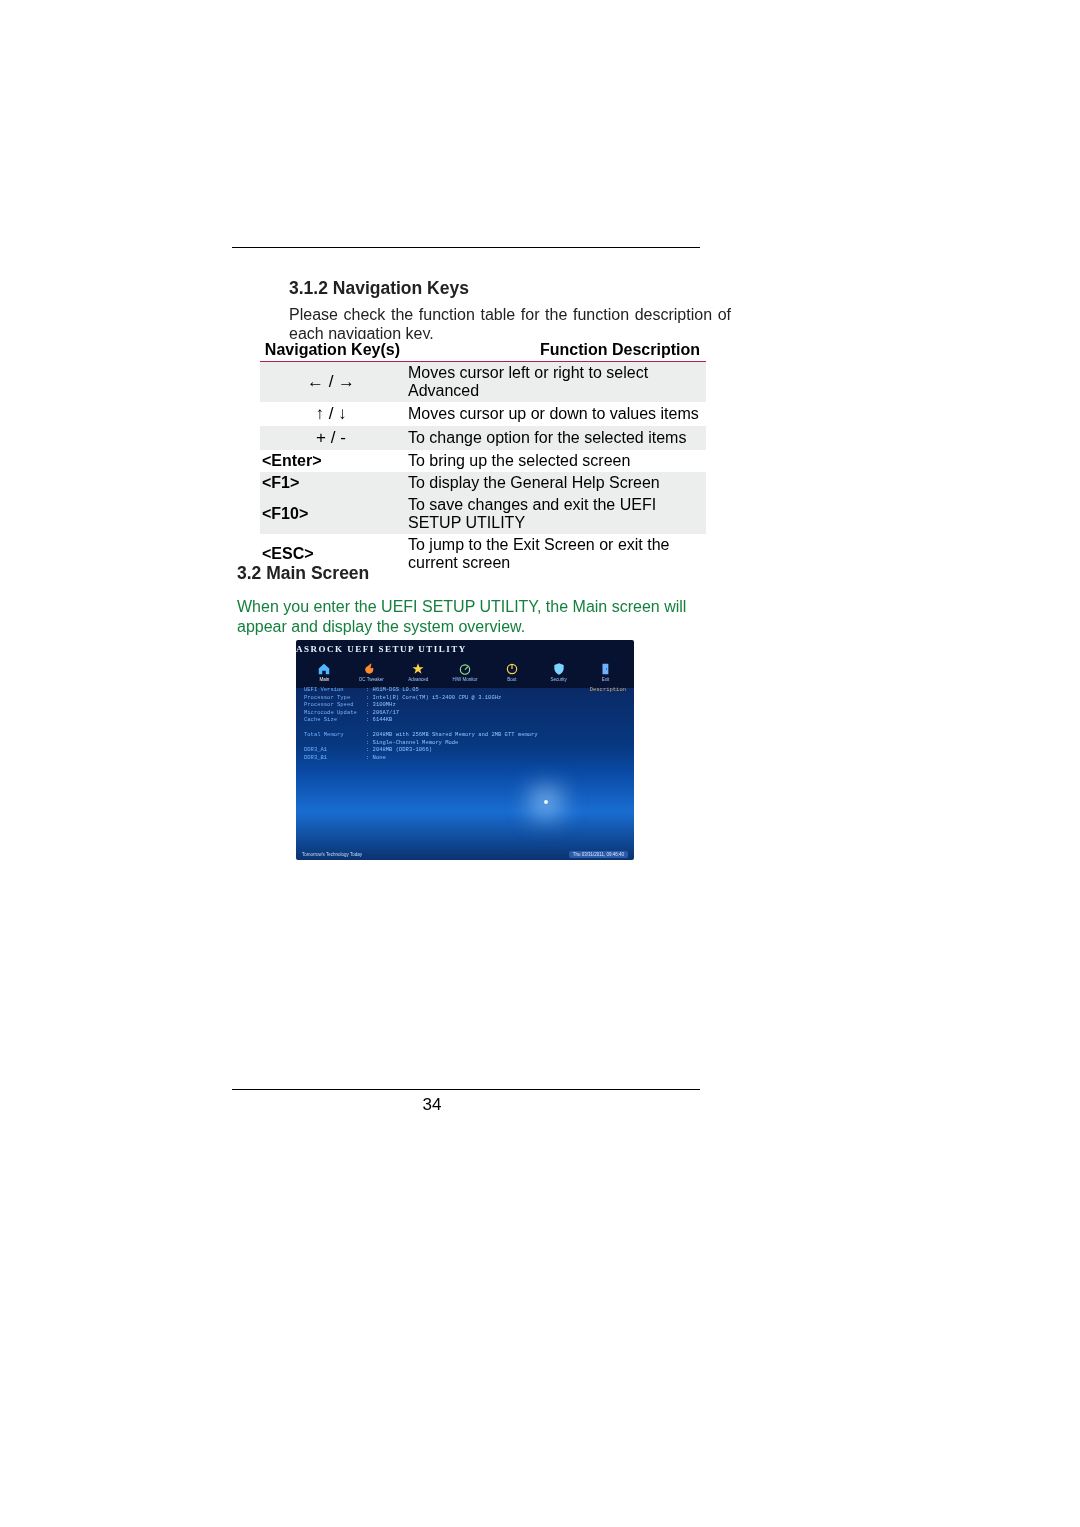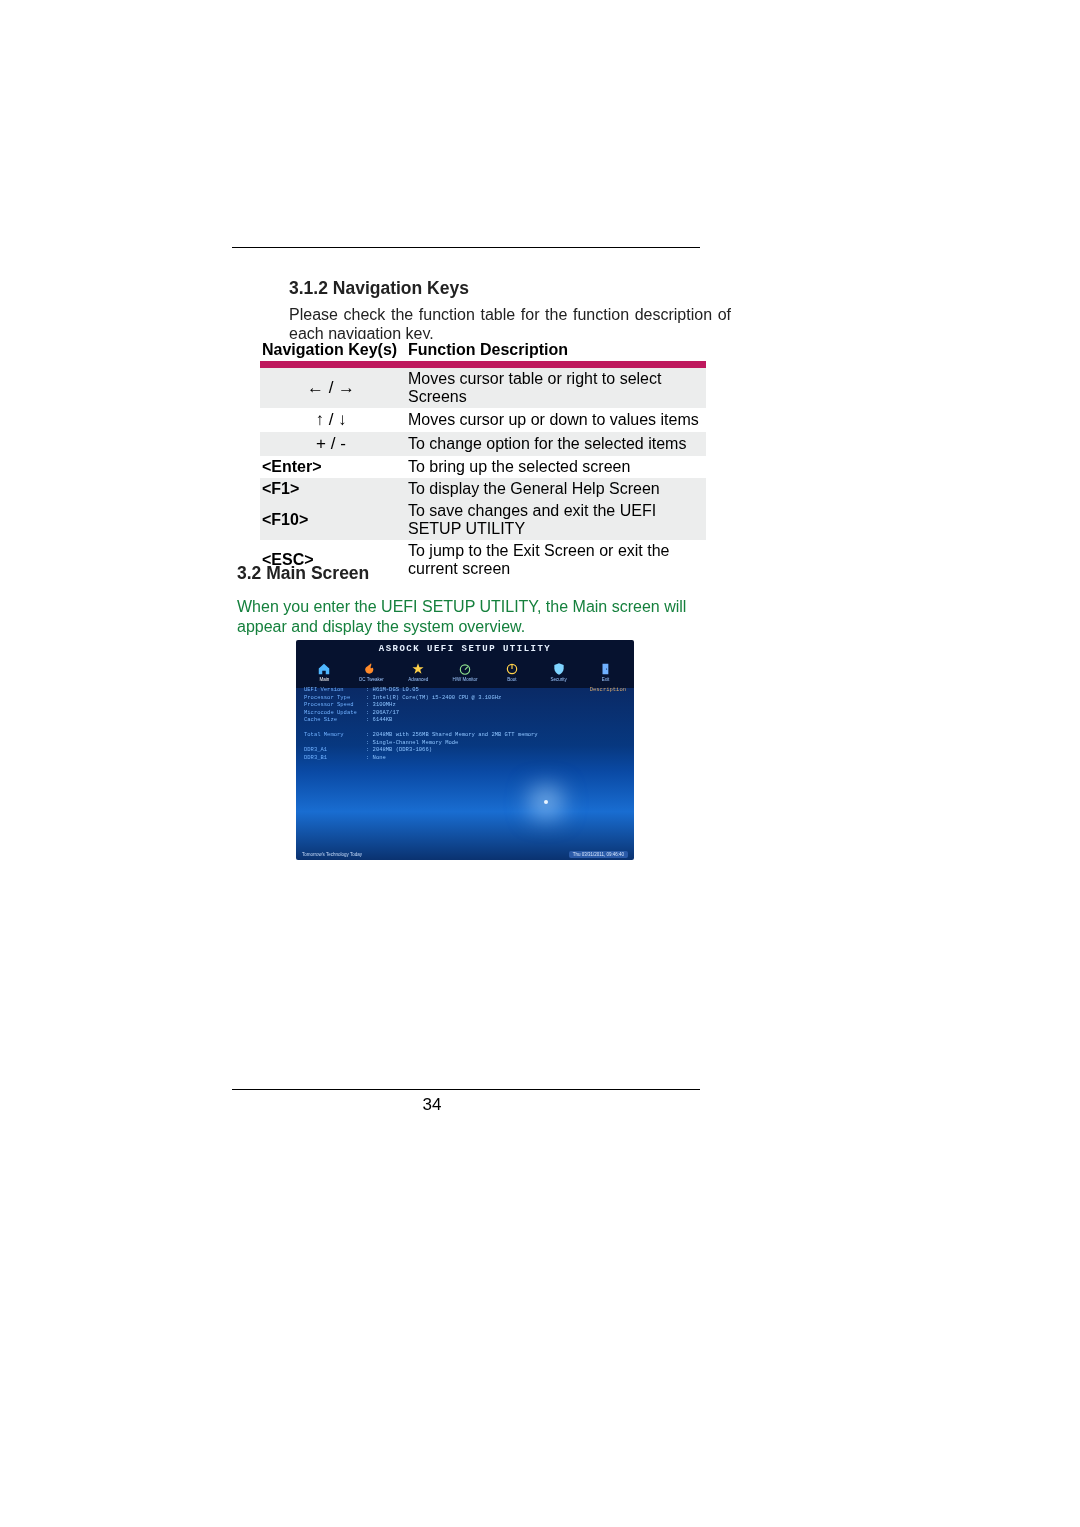--- a/index.html
+++ b/index.html
@@ -59,24 +59,24 @@
   }
   table.navkeys {
     position: absolute;
     left: 260px;
     top: 339px;
     width: 446px;
     border-collapse: collapse;
     font-size: 16px;
   }
   table.navkeys th {
-    text-align: left;
+    text-align: right;
     font-weight: bold;
     padding: 2px 6px 2px 2px;
-    border-bottom: 7px solid #be185d;
+    border-bottom: 1px solid #be185d;
     background: #fff;
   }
   table.navkeys td {
     padding: 2px 6px 2px 2px;
     vertical-align: middle;
   }
   table.navkeys tr.odd td { background: #eceded; }
   table.navkeys tr.even td { background: #ffffff; }
   .keycol { width: 138px; }
   .keycell-b { font-weight: bold; }
@@ -103,22 +103,22 @@
     background: linear-gradient(to bottom, #06122f 0%, #06122f 22%, #0a2a66 22%, #073880 48%, #0a4aa5 60%, #196dd1 78%, #0a3270 100%);
     color: #cfe4ff;
     font-family: "Courier New", monospace;
     font-size: 5.5px;
     overflow: hidden;
     border-radius: 2px;
   }
   .bios-title {
     position: absolute;
     top: 4px; left: 0; width: 100%;
-    text-align: center;
-    font-family: Liberation Mono, monospace;
+    text-align: left;
+    font-family: Liberation Serif, serif;
     font-weight: bold;
     letter-spacing: 1.5px;
     font-size: 9px;
     color: #e8f2ff;
   }
   .bios-tabbar {
     position: absolute;
     top: 18px; left: 6px; right: 6px;
     height: 24px;
     display: flex;
@@ -183,21 +183,21 @@
 <table class="navkeys">
   <thead>
     <tr>
       <th class="keycol">Navigation Key(s)</th>
       <th>Function Description</th>
     </tr>
   </thead>
   <tbody id="navkeys-body">
       <tr class="odd">
         <td class="keycol keycell-sym">←  /  →</td>
-        <td>Moves cursor table or right to select Screens</td>
+        <td>Moves cursor left or right to select Advanced</td>
       </tr>
       <tr class="even">
         <td class="keycol keycell-sym">↑  /  ↓</td>
         <td>Moves cursor up or down to values items</td>
       </tr>
       <tr class="odd">
         <td class="keycol keycell-sym">+  /  -</td>
         <td>To change option for the selected items</td>
       </tr>
       <tr class="even">

